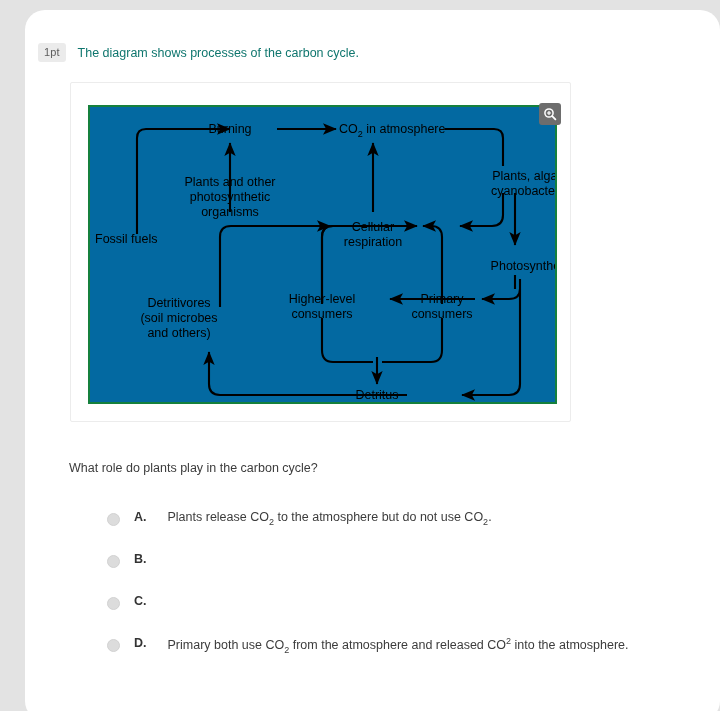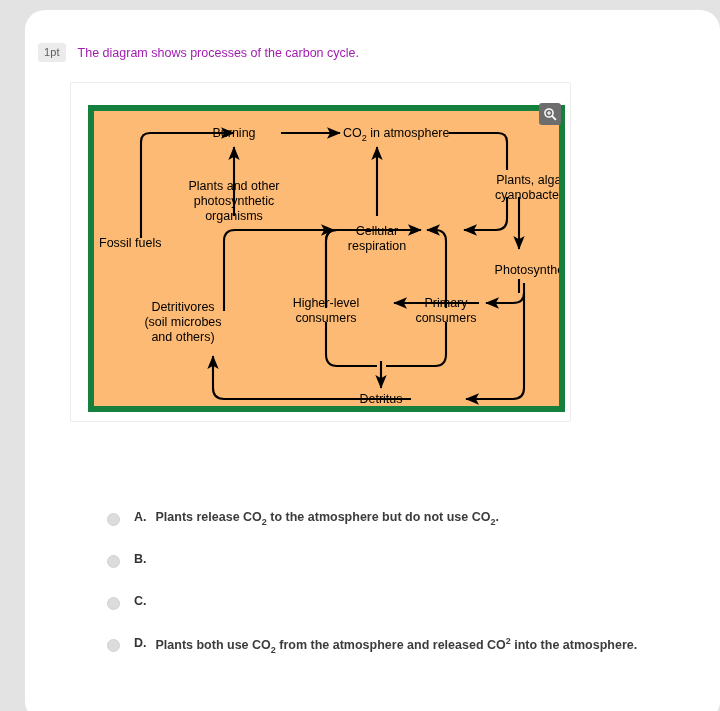--- a/index.html
+++ b/index.html
@@ -37,21 +37,21 @@
     font-size: 11px;
     line-height: 12px;
     padding: 3px 6px 4px 6px;
     border-radius: 3px;
     font-family: "Liberation Sans", sans-serif;
     letter-spacing: 0.1px;
   }
   .prompt-text {
     margin-left: 12px;
     font-size: 12.5px;
-    color: #a21caf;
+    color: #0f766e;
     line-height: 18px;
     padding-top: 1px;
   }
 
   
   .diagram-card {
     position: absolute;
     left: 45px;
     top: 72px;
     width: 499px;
@@ -59,22 +59,22 @@
     background: #ffffff;
     border: 1px solid #ececec;
     border-radius: 2px;
   }
   .diagram-inner {
     position: absolute;
     left: 17px;
     top: 22px;
     width: 465px;
     height: 295px;
-    background: #fdba74;
-    border: 6px solid #15803d;
+    background: #0369a1;
+    border: 2px solid #15803d;
     overflow: hidden;
   }
   .diagram-svg {
     position: absolute;
     left: 0;
     top: 0;
   }
   .zoom-btn {
     position: absolute;
     right: 9px;
@@ -123,23 +123,22 @@
   .opt-letter {
     font-size: 12.5px;
     font-weight: bold;
     color: #333333;
     margin-left: 14px;
     flex: 0 0 auto;
   }
   .opt-text {
     font-size: 12.5px;
     color: #3c3c3c;
-    margin-left: 9px;
+    margin-left: 21px;
     white-space: nowrap;
-    font-weight: bold;
   }
   sub { font-size: 9px; }
   sup { font-size: 9px; }
   .node-label {
     font-family: "Liberation Sans", sans-serif;
     font-size: 12.5px;
     fill: #000000;
   }
 </style>
 </head>
@@ -237,35 +236,36 @@
         <text class="node-label" x="232" y="211" text-anchor="middle">consumers</text>
 
         <text class="node-label" x="352" y="196" text-anchor="middle">Primary</text>
         <text class="node-label" x="352" y="211" text-anchor="middle">consumers</text>
 
         <text class="node-label" x="287" y="292" text-anchor="middle">Detritus</text>
       </svg>
     </div>
   </div>
 
+  <div class="question-text">What role do plants play in the carbon cycle?</div>
 
   <div class="options">
     <div class="option-row">
       <span class="radio"></span>
       <span class="opt-letter">A.</span>
       <span class="opt-text"><span>Plants release CO</span><sub>2</sub><span> to the atmosphere but do not use CO</span><sub>2</sub><span>.</span></span>
     </div>
     <div class="option-row">
       <span class="radio"></span>
       <span class="opt-letter">B.</span>
     </div>
     <div class="option-row">
       <span class="radio"></span>
       <span class="opt-letter">C.</span>
     </div>
     <div class="option-row">
       <span class="radio"></span>
       <span class="opt-letter">D.</span>
-      <span class="opt-text"><span>Plants both use CO</span><sub>2</sub><span> from the atmosphere and released CO</span><sup>2</sup><span> into the atmosphere.</span></span>
+      <span class="opt-text"><span>Primary both use CO</span><sub>2</sub><span> from the atmosphere and released CO</span><sup>2</sup><span> into the atmosphere.</span></span>
     </div>
   </div>
 
 </div>
 
 </body></html>

